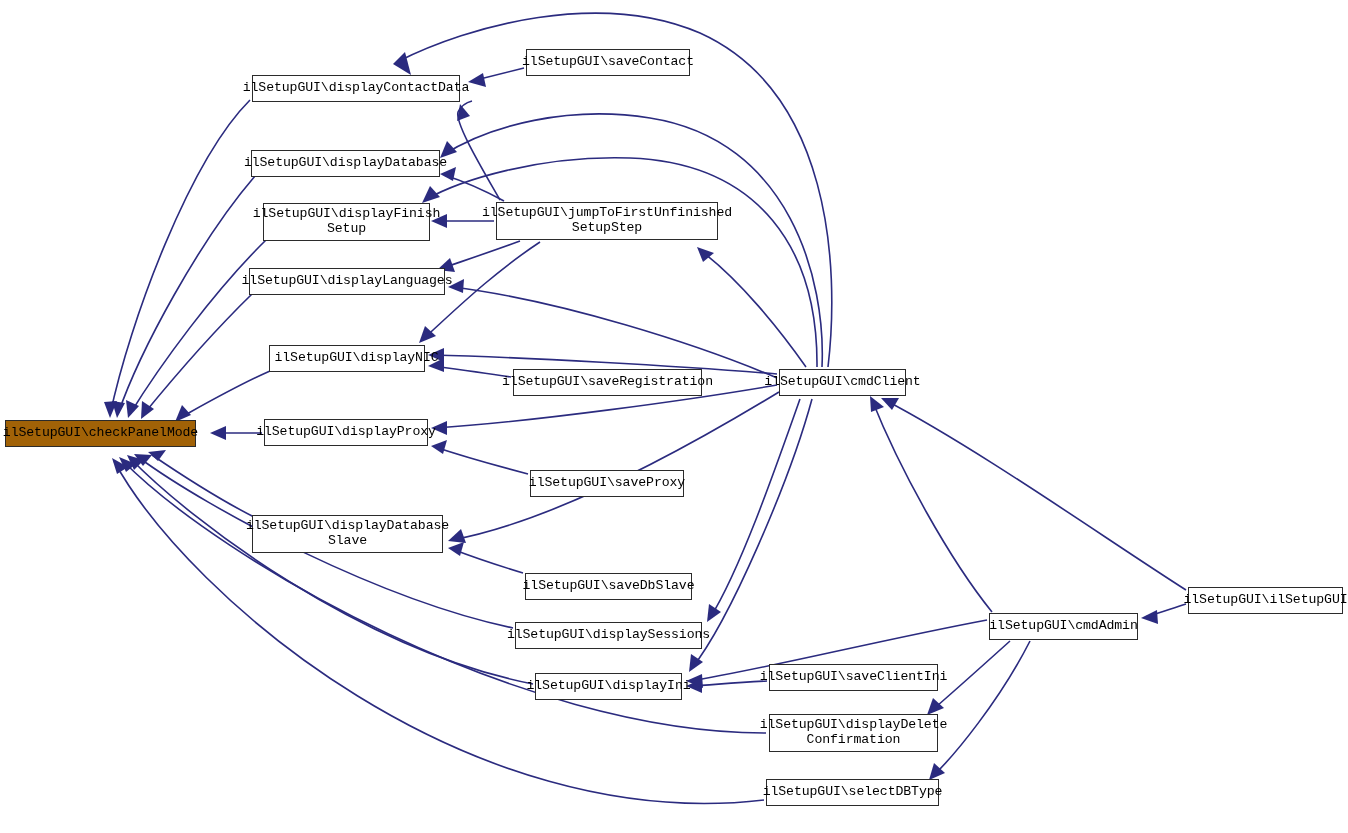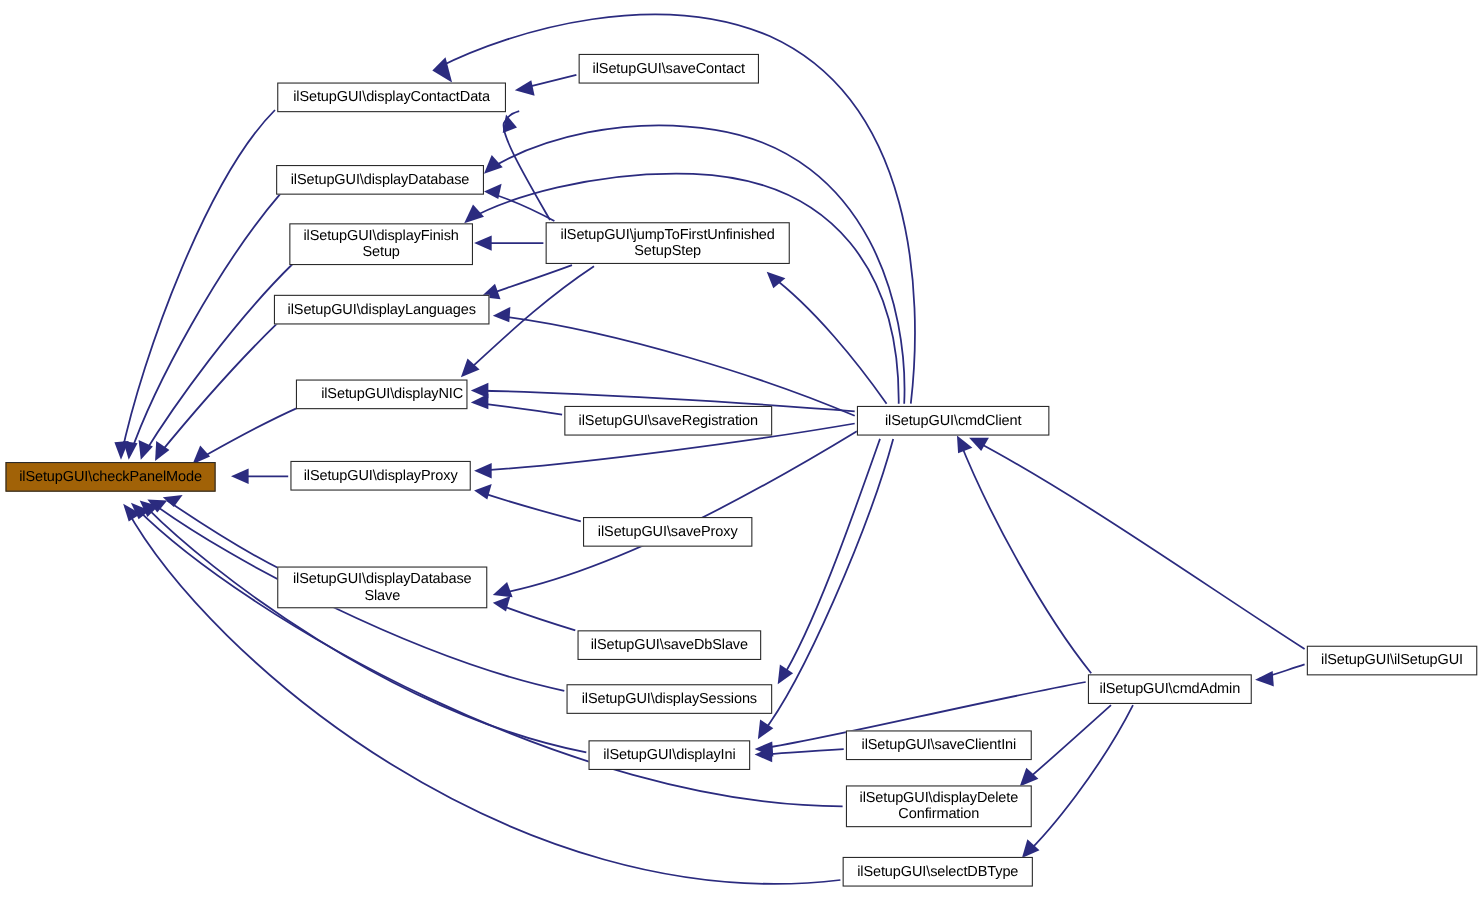--- a/index.html
+++ b/index.html
@@ -38,21 +38,21 @@
     box-sizing: border-box;
     border: 1.4px solid #2b2b2b;
     background: #ffffff;
     display: flex;
     align-items: center;
     justify-content: center;
     text-align: center;
     line-height: 1.12;
     color: #000000;
     font-size: 13.2px;
-    font-family: Liberation Sans, sans-serif;
+    font-family: Liberation Mono, monospace;
     white-space: pre-line;
     letter-spacing: -0.1px;
   }
   .node-box.root {
     background: #a16207;
   }
 </style>
 </head>
 <body>
 
@@ -218,21 +218,21 @@
   <div class="node-box" style="left:252px;top:75px;width:208px;height:27px;">ilSetupGUI\displayContactData</div>
   <div class="node-box" style="left:526px;top:49px;width:164px;height:27px;">ilSetupGUI\saveContact</div>
   <div class="node-box" style="left:251px;top:150px;width:189px;height:27px;">ilSetupGUI\displayDatabase</div>
   <div class="node-box" style="left:263px;top:203px;width:167px;height:38px;">ilSetupGUI\displayFinish
 Setup</div>
   <div class="node-box" style="left:249px;top:268px;width:196px;height:27px;">ilSetupGUI\displayLanguages</div>
   <div class="node-box" style="left:496px;top:202px;width:222px;height:38px;">ilSetupGUI\jumpToFirstUnfinished
 SetupStep</div>
   <div class="node-box" style="left:269px;top:345px;width:156px;height:27px;padding-left:19px;">ilSetupGUI\displayNIC</div>
   <div class="node-box" style="left:513px;top:369px;width:189px;height:27px;">ilSetupGUI\saveRegistration</div>
-  <div class="node-box" style="left:779px;top:369px;width:175px;height:27px;">ilSetupGUI\cmdClient</div>
+  <div class="node-box" style="left:779px;top:369px;width:127px;height:27px;">ilSetupGUI\cmdClient</div>
   <div class="node-box" style="left:264px;top:419px;width:164px;height:27px;">ilSetupGUI\displayProxy</div>
   <div class="node-box" style="left:530px;top:470px;width:154px;height:27px;">ilSetupGUI\saveProxy</div>
   <div class="node-box" style="left:252px;top:515px;width:191px;height:38px;">ilSetupGUI\displayDatabase
 Slave</div>
   <div class="node-box" style="left:525px;top:573px;width:167px;height:27px;">ilSetupGUI\saveDbSlave</div>
   <div class="node-box" style="left:515px;top:622px;width:187px;height:27px;">ilSetupGUI\displaySessions</div>
   <div class="node-box" style="left:535px;top:673px;width:147px;height:27px;">ilSetupGUI\displayIni</div>
   <div class="node-box" style="left:769px;top:664px;width:169px;height:27px;">ilSetupGUI\saveClientIni</div>
   <div class="node-box" style="left:769px;top:714px;width:169px;height:38px;">ilSetupGUI\displayDelete
 Confirmation</div>

